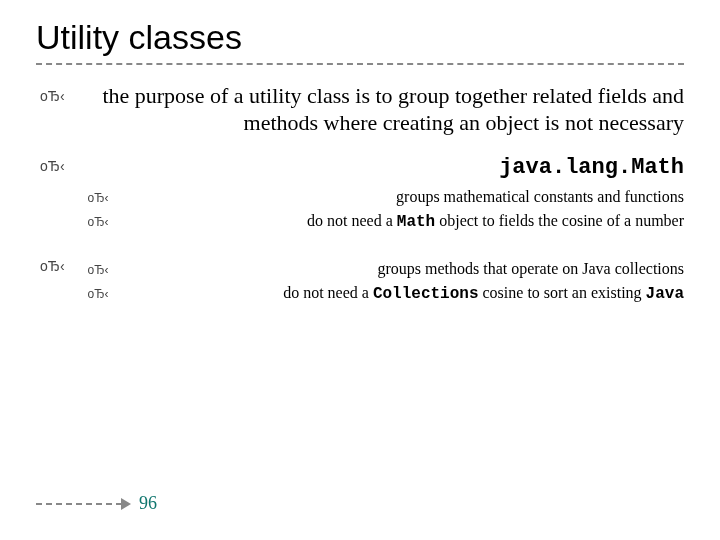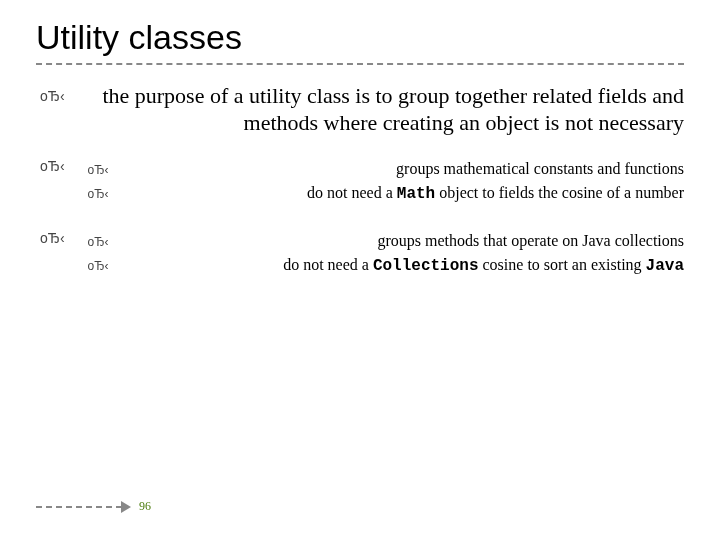--- a/index.html
+++ b/index.html
@@ -11,35 +11,35 @@
   .item-l1 > .bullet { flex: 0 0 22px; font-size: 14px; line-height: 26px; color: #444; font-family: Arial, sans-serif; }
   .item-l1 > .body { flex: 1; font-size: 22px; line-height: 1.22; text-align: right; }
   .sub { margin-top: 6px; margin-bottom: 4px; }
   .item-l2 { display: flex; padding-left: 22px; margin-bottom: 2px; }
   .item-l2 > .bullet { flex: 0 0 22px; font-size: 12px; line-height: 22px; color: #444; font-family: Arial, sans-serif; }
   .item-l2 > .body { flex: 1; font-size: 16px; line-height: 1.22; }
   .code { font-family: "Courier New", Courier, monospace; font-weight: bold; }
   .footer { position: absolute; left: 36px; bottom: 26px; display: flex; align-items: center; }
   .footer-dash { width: 86px; border-top: 2px dashed #888; margin-right: 0; }
   .footer-tri { width: 0; height: 0; border-top: 6px solid transparent; border-bottom: 6px solid transparent; border-left: 10px solid #888; margin-left: -1px; margin-right: 8px; }
-  .footer-num { font-size: 12px; color: #4d7c0f; }
+  .footer-num { font-size: 18px; color: #0f766e; }
 </style>
 </head>
 <body>
 
 <div class="slide">
   <h1 class="title">Utility classes</h1>
   <div class="content">
       <div class="item-l1">
         <div class="bullet">оЂ‹</div>
         <div class="body"><span>the purpose of a utility class is to group together related fields and methods where creating an object is not necessary</span></div>
       </div>
       <div class="item-l1">
         <div class="bullet">оЂ‹</div>
-        <div class="body"><div class="sub">
+        <div class="body"><span class="code">java.lang.Math</span><div class="sub">
             <div class="item-l2">
               <div class="bullet">оЂ‹</div>
               <div class="body"><span>groups mathematical constants and functions</span></div>
             </div>
             <div class="item-l2">
               <div class="bullet">оЂ‹</div>
               <div class="body"><span>do not need a </span><span class="code">Math</span><span> object to fields the cosine of a number</span></div>
             </div>
           </div></div>
       </div>

